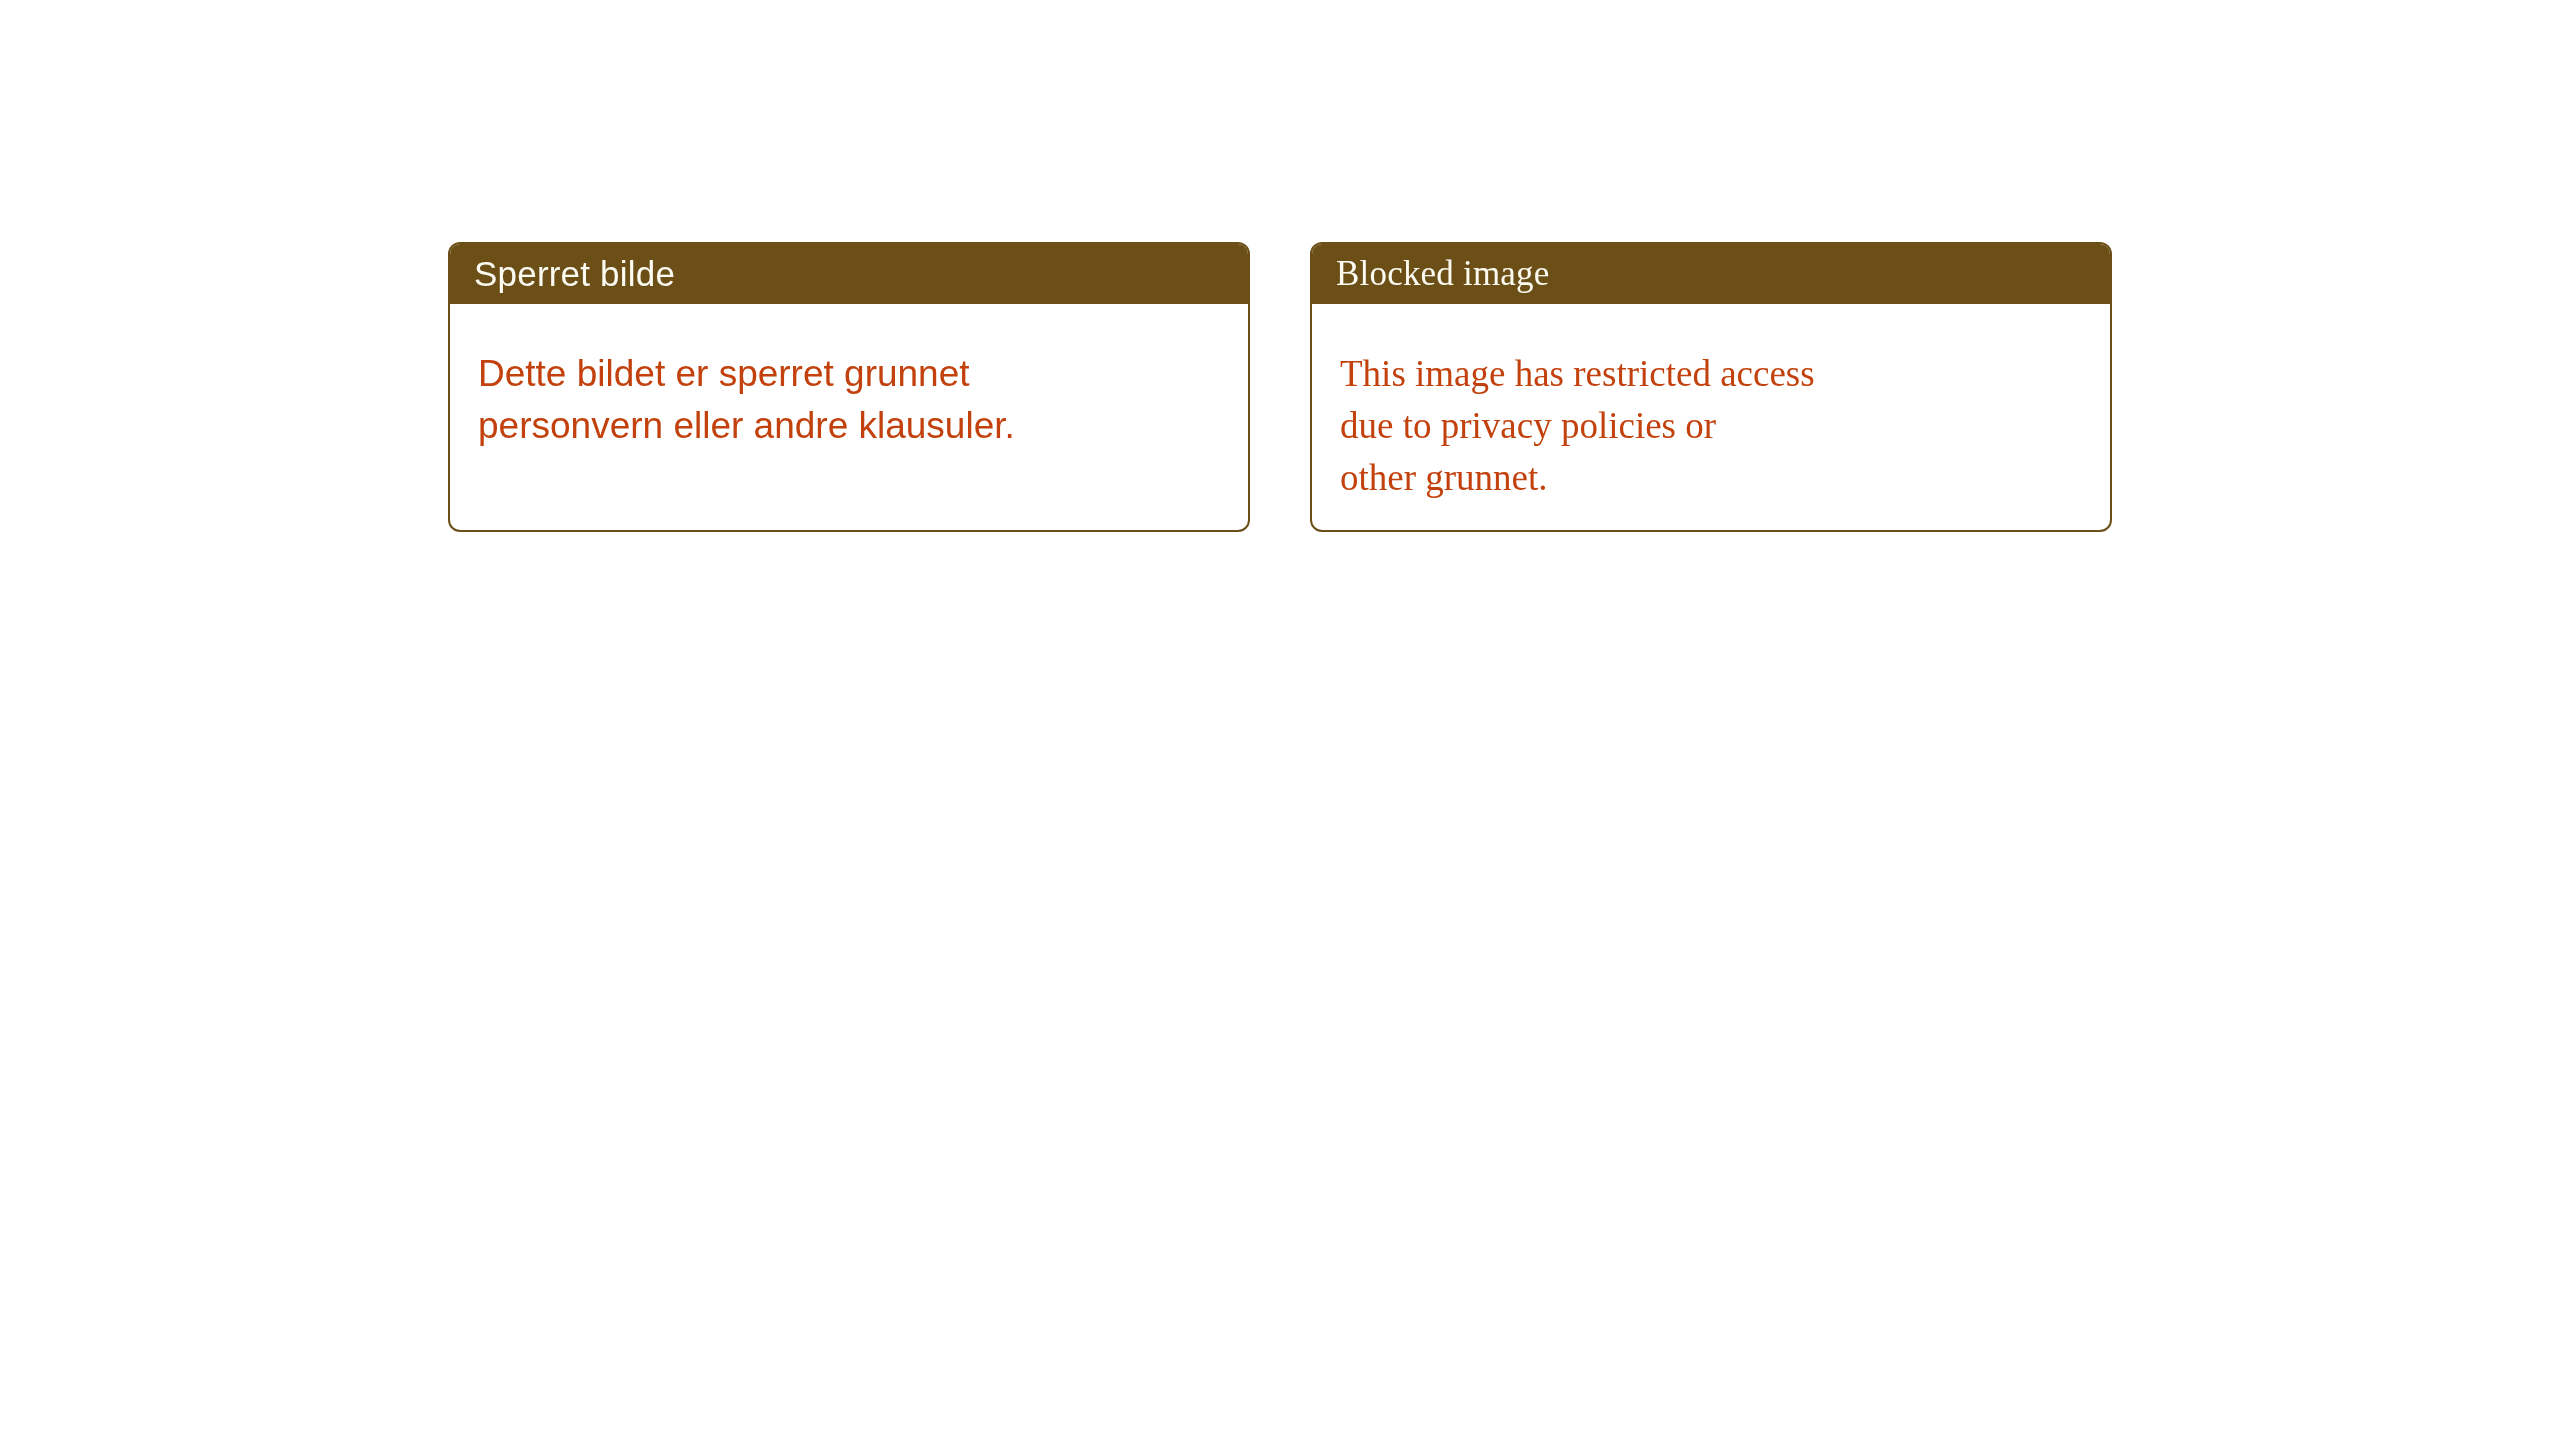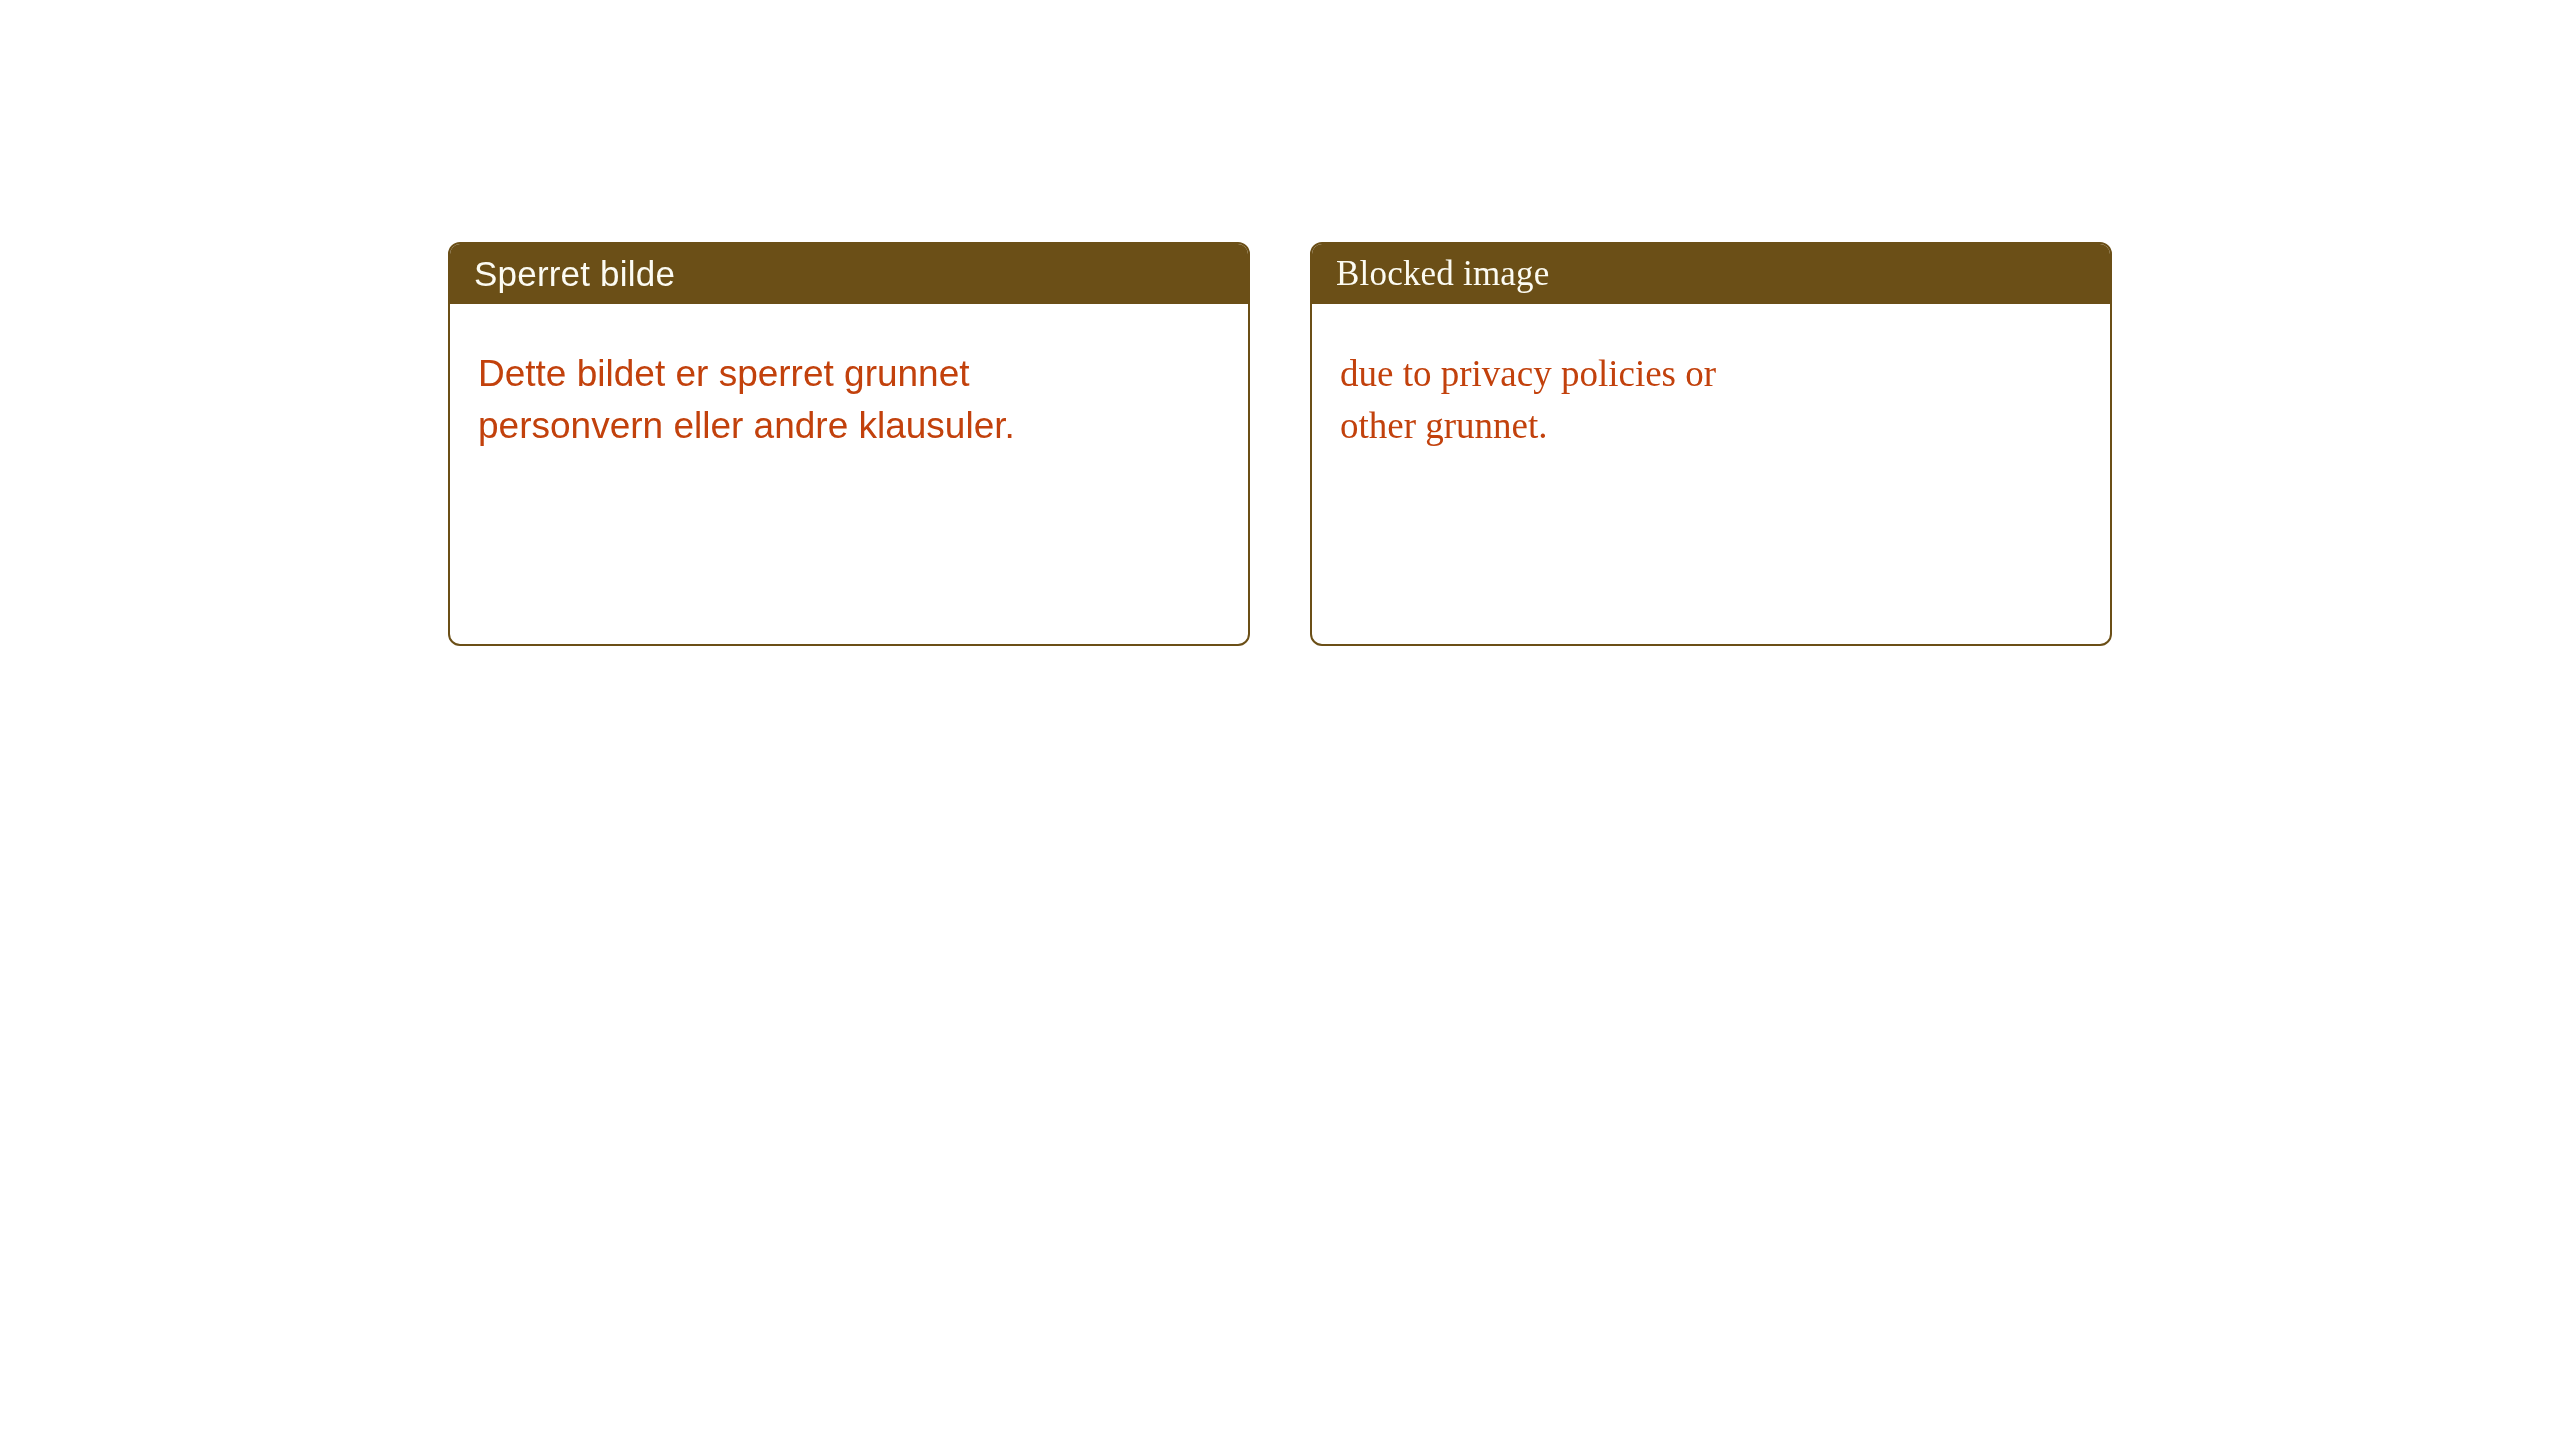--- a/index.html
+++ b/index.html
@@ -16,21 +16,21 @@
     position: relative;
     width: 2560px;
     height: 1440px;
     background: #ffffff;
   }
 
   .notice-card {
     position: absolute;
     top: 242px;
     width: 802px;
-    height: 404px;
+    height: 290px;
     background: #ffffff;
     border: 2px solid #6b4f17;
     border-radius: 12px;
     overflow: hidden;
   }
 
   .notice-card.card-no { left: 448px; }
   .notice-card.card-en { left: 1310px; font-family: Liberation Serif, serif; }
 
   .card-header {
@@ -72,18 +72,19 @@
       <span class="body-line">Dette bildet er sperret grunnet</span>
       <span class="body-line">personvern eller andre klausuler.</span>
     </div>
   </div>
 
   <div class="notice-card card-en">
     <div class="card-header">
       <span>Blocked image</span>
     </div>
     <div class="card-body">
+      <span class="body-line">This image has restricted access</span>
       <span class="body-line">due to privacy policies or</span>
       <span class="body-line">other grunnet.</span>
     </div>
   </div>
 
 </div>
 
 </body></html>

